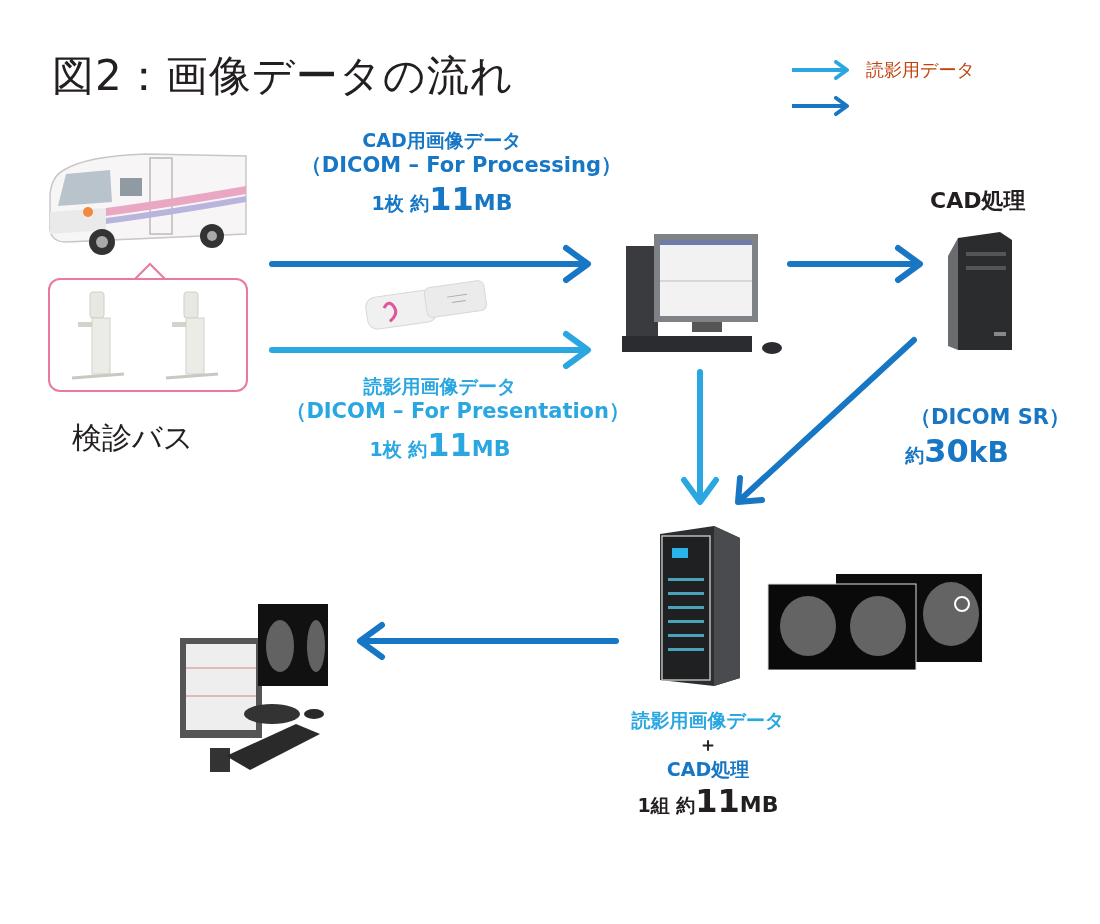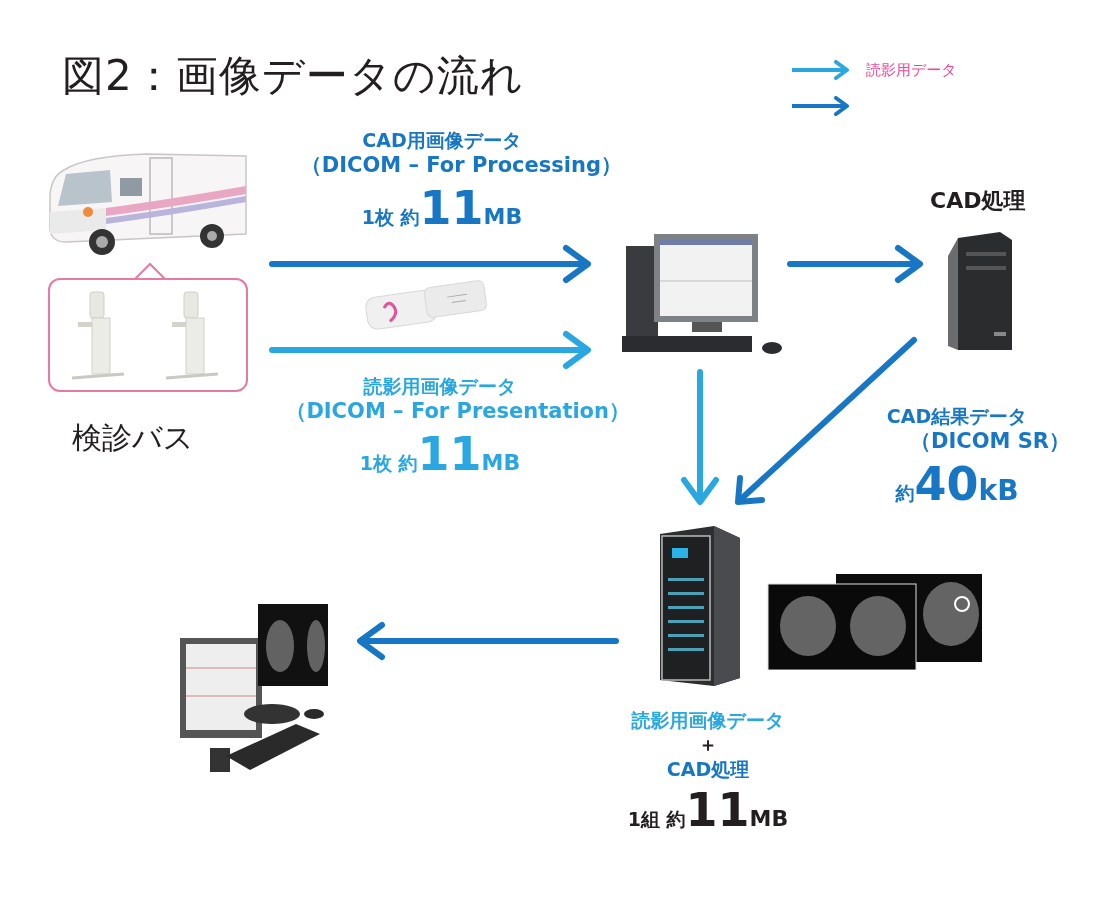--- a/index.html
+++ b/index.html
@@ -1,30 +1,30 @@
 <!DOCTYPE html>
 <html><head>
 <meta charset="utf-8">
 <style>
   html, body { margin:0; padding:0; background:#ffffff; }
   body { width:1100px; height:924px; position:relative; overflow:hidden;
          font-family:"DejaVu Sans", "Liberation Sans", sans-serif; }
   .abs { position:absolute; }
-  .title { left:62px; top:48px; font-size:42px; color:#231f20; letter-spacing:1px; font-weight:500; }
+  .title { left:52px; top:48px; font-size:42px; color:#231f20; letter-spacing:1px; font-weight:500; }
   .legend { left:790px; top:52px; }
   .legend-row { display:flex; align-items:center; height:36px; }
   .legend-row svg { width:62px; height:20px; margin-right:14px; }
-  .legend-label { font-size:15px; color:#ec4899;text-align:right; }
+  .legend-label { font-size:18px; color:#c2410c;text-align:right; }
   .lbl { text-align:center; font-weight:bold; line-height:1.28; }
   .dark { color:#1777c4; }
   .light { color:#2aa7e1; }
   .black { color:#231f20; }
   .sub { font-size:21px;text-align:right; }
   .line1 { font-size:19px; }
-  .big { font-size:46px; }
+  .big { font-size:32px; }
   .unit { font-size:22px; }
   .small-k { font-size:28px; }
   svg.arrows { position:absolute; left:0; top:0; width:1100px; height:924px; pointer-events:none; }
   .bus-label { left:72px; top:418px; font-size:30px; color:#231f20; }
   .cad-proc { left:930px; top:186px; font-size:22px; font-weight:bold; color:#231f20; }
   .callout { left:48px; top:278px; width:196px; height:110px; border:2px solid #e77aa3; border-radius:12px; background:#fff; }
 </style>
 </head>
 <body>
 
@@ -151,23 +151,22 @@
 <div class="abs cad-proc">CAD処理</div>
 <svg class="abs" style="left:944px;top:226px;width:80px;height:130px" viewBox="0 0 80 130">
   <path d="M14,12 L56,6 L68,14 L68,124 L14,124 Z" fill="#2b2c2e"></path>
   <path d="M4,30 L14,12 L14,124 L4,120 Z" fill="#6a6c70"></path>
   <rect x="22" y="26" width="40" height="4" fill="#555"></rect>
   <rect x="22" y="40" width="40" height="4" fill="#555"></rect>
   <rect x="50" y="106" width="12" height="4" fill="#888"></rect>
 </svg>
 
 <div class="abs lbl dark" style="left:844px;top:404px;width:226px">
-  <div class="line1">CAD結果データ</div>
   <div class="sub">（DICOM SR）</div>
-  <div><span class="line1">約</span><span class="big">40</span><span class="small-k">kB</span></div>
+  <div><span class="line1">約</span><span class="big">30</span><span class="small-k">kB</span></div>
 </div>
 
 <svg class="abs" style="left:654px;top:522px;width:92px;height:166px" viewBox="0 0 92 166">
   <path d="M6,12 L60,4 L86,16 L86,156 L60,164 L6,158 Z" fill="#2d2e30"></path>
   <path d="M60,4 L86,16 L86,156 L60,164 Z" fill="#4a4b4e"></path>
   <rect x="8" y="14" width="48" height="144" fill="#1f2022" stroke="#bbb" stroke-width="1.5"></rect>
   <rect x="18" y="26" width="16" height="10" fill="#2ab3e8"></rect>
   <g fill="#4aa1b8">
     <rect x="14" y="56" width="36" height="3"></rect>
       <rect x="14" y="70" width="36" height="3"></rect>

